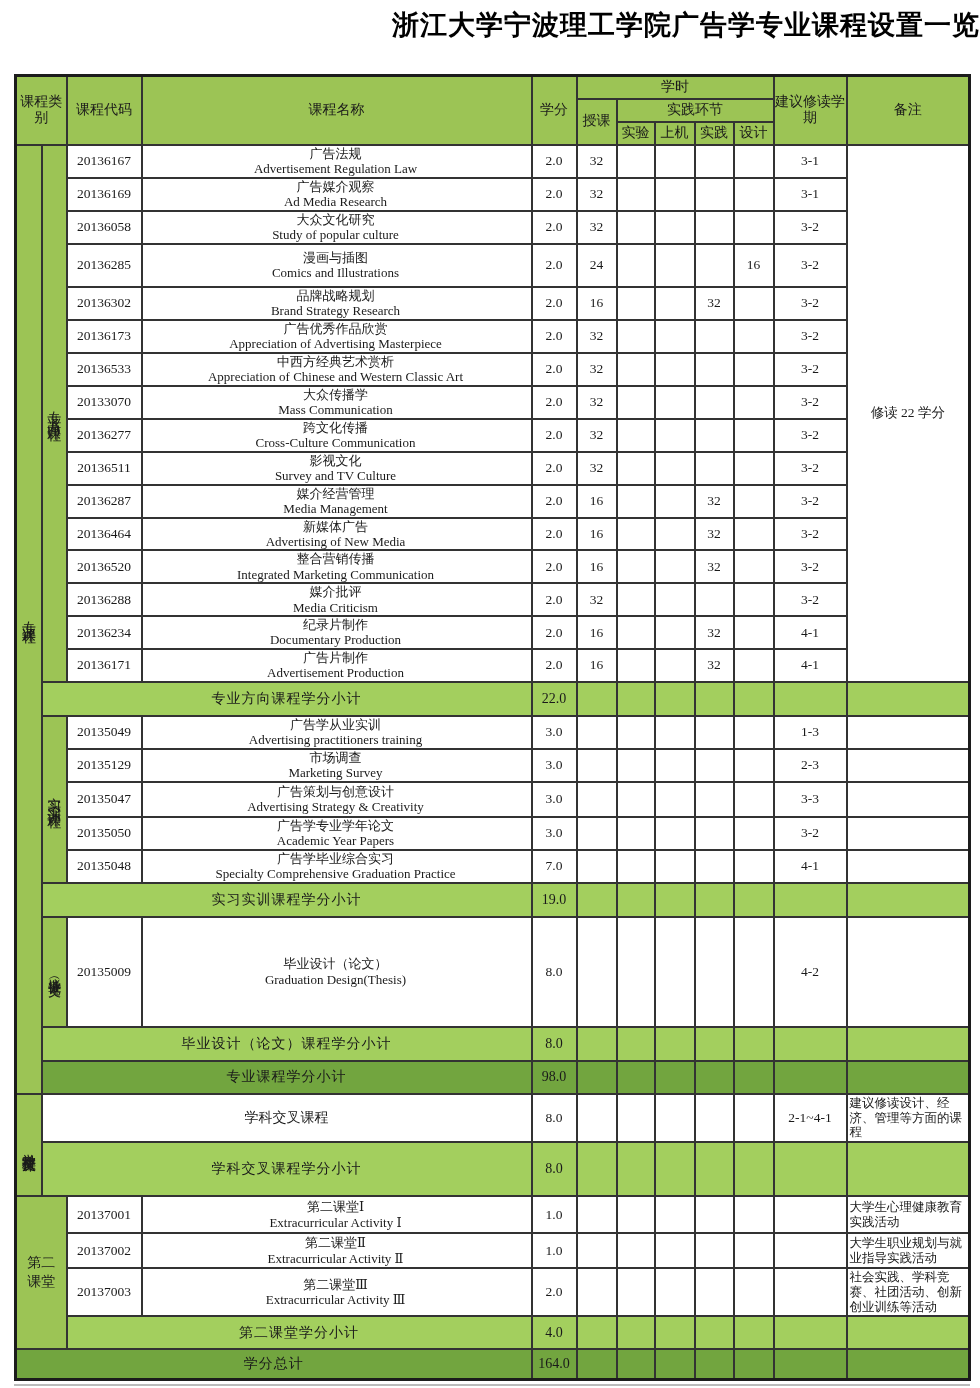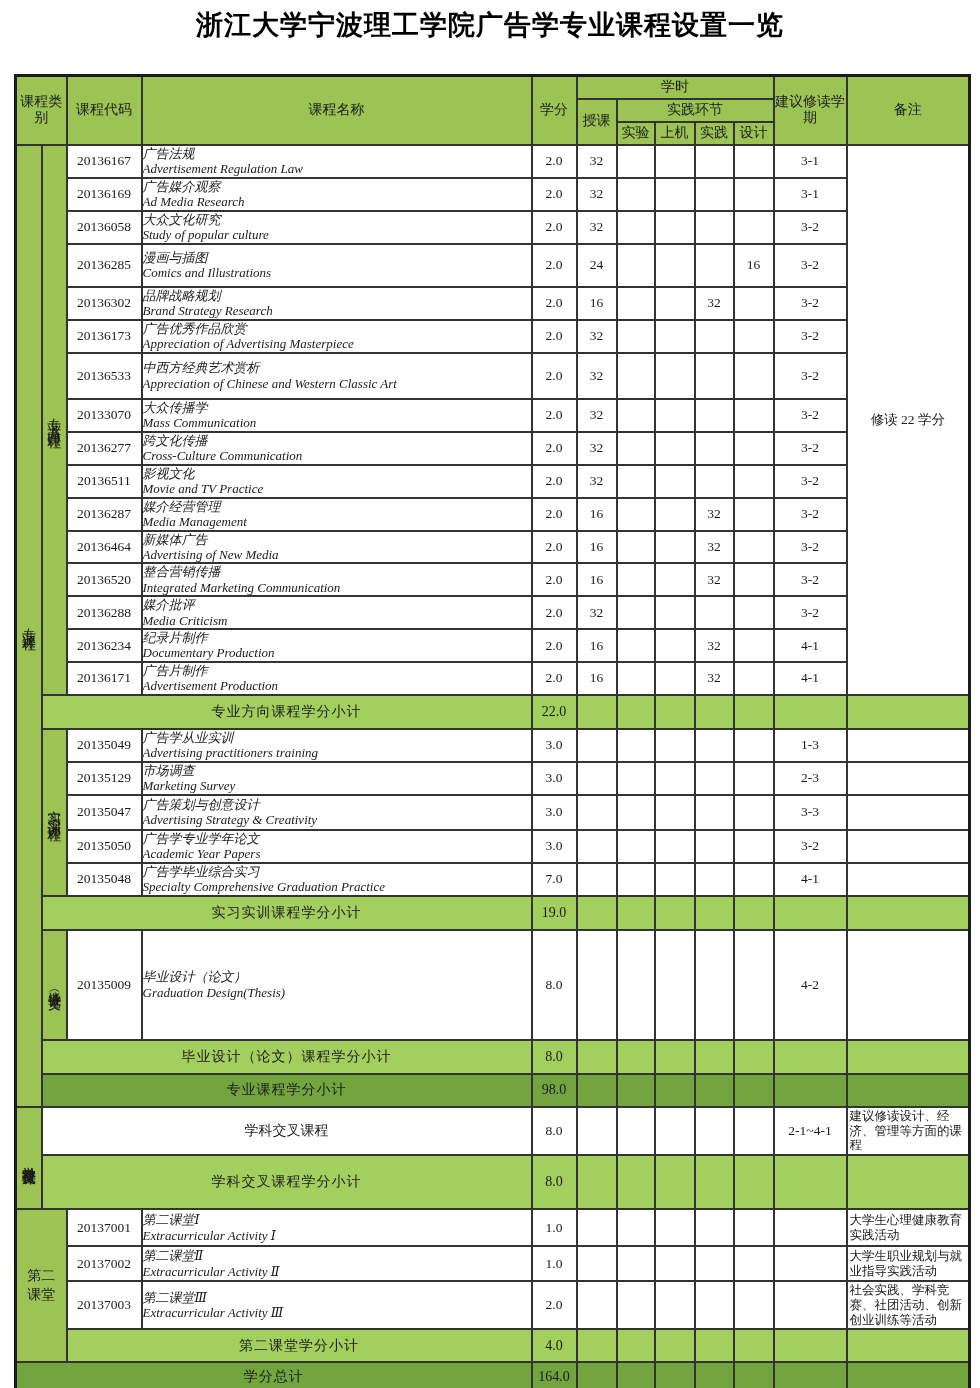--- a/index.html
+++ b/index.html
@@ -7,21 +7,21 @@
     --green-light:#a3cf5e;
     --green-dark:#72a53f;
     --border:#333333;
     --ink:#1a1a1a;
   }
   *{box-sizing:border-box;}
   html,body{margin:0;padding:0;background:#ffffff;}
   body{width:980px;height:1388px;font-family:"Liberation Serif","DejaVu Serif",serif;color:var(--ink);}
   .page{position:relative;width:980px;height:1388px;overflow:hidden;}
   .title{
-    margin:0;padding-top:7px;text-align:center;
+    margin:0;padding-top:7px;text-align:right;
     font-family:"Liberation Sans","DejaVu Sans",sans-serif;
     font-weight:bold;font-size:27px;letter-spacing:1px;color:#000;
   }
   table.grid{
     border-collapse:collapse;table-layout:fixed;
     margin:31px 0 0 14px;width:954px;
     border:3px solid #1c1c1c;
   }
   .grid th,.grid td{
     border:2px solid var(--border);
@@ -31,21 +31,21 @@
   }
   .grid th{
     background:var(--green);font-weight:normal;font-size:14px;padding:1px 0;
   }
   td.vlab{background:var(--green);font-family:Liberation Serif, serif;}
   .vtext{
     display:inline-block;writing-mode:vertical-rl;text-orientation:mixed;
     font-size:14px;letter-spacing:4px;line-height:1.1;
   }
   .hlab{display:inline-block;width:2.2em;font-size:14px;line-height:1.35;}
-  td.name{text-align:left;padding-left:0;font-style:italic;}
+  td.name{text-align:center;padding-left:0;}
   td.name .cn{font-size:13px;}
   td.name .en{font-size:13px;}
   td.code,td.num{font-size:13.5px;}
   tr.sub td{background:var(--green-light);font-size:14px;}
   tr.dark td{background:var(--green-dark);font-size:14px;}
   td.slabel{letter-spacing:1px;text-align:center;}
   td.notecell{text-align:left;font-size:12.5px;line-height:1.18;padding:1px 2px;}
   td.notemerged{font-size:13.5px;}
   .shadow{width:956px;height:2px;background:#aaaaaa;margin:3px 0 0 14px;opacity:.8;}
 </style>
@@ -173,21 +173,21 @@
             <div class="en">Appreciation of Advertising Masterpiece</div>
           </td>
         <td class="num">2.0</td>
         <td class="num">32</td>
         <td class="num"></td>
         <td class="num"></td>
         <td class="num"></td>
         <td class="num"></td>
         <td class="num">3-2</td>
       </tr>
-      <tr style="height:46px">
+      <tr style="height:33px">
         <td class="code">20136533</td>
         <td class="name">
             <div class="cn">中西方经典艺术赏析</div>
             <div class="en">Appreciation of Chinese and Western Classic Art</div>
           </td>
         <td class="num">2.0</td>
         <td class="num">32</td>
         <td class="num"></td>
         <td class="num"></td>
         <td class="num"></td>
@@ -219,21 +219,21 @@
         <td class="num"></td>
         <td class="num"></td>
         <td class="num"></td>
         <td class="num"></td>
         <td class="num">3-2</td>
       </tr>
       <tr style="height:33px">
         <td class="code">20136511</td>
         <td class="name">
             <div class="cn">影视文化</div>
-            <div class="en">Movie and TV Practice</div>
+            <div class="en">Survey and TV Culture</div>
           </td>
         <td class="num">2.0</td>
         <td class="num">32</td>
         <td class="num"></td>
         <td class="num"></td>
         <td class="num"></td>
         <td class="num"></td>
         <td class="num">3-2</td>
       </tr>
       <tr style="height:33px">

